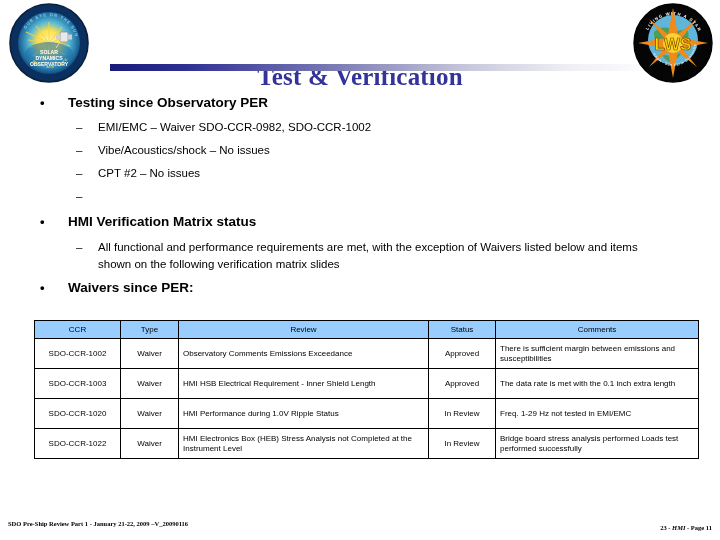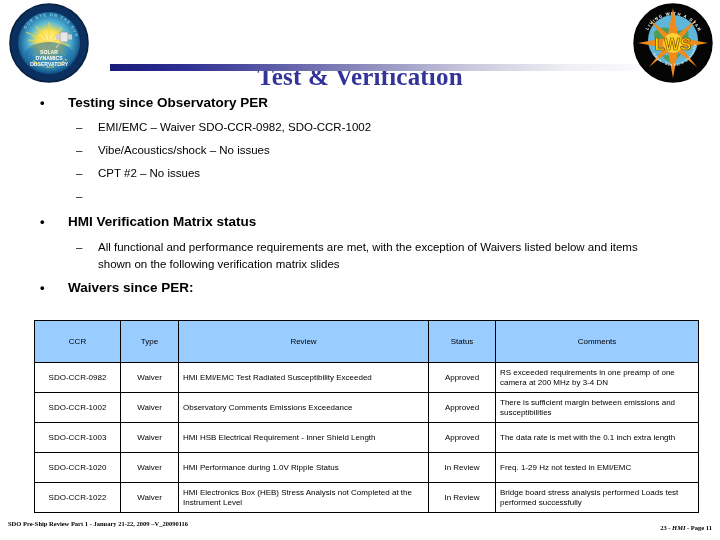--- a/index.html
+++ b/index.html
@@ -95,21 +95,21 @@
     padding: 3px 4px;
     vertical-align: middle;
     line-height: 1.25;
   }
   #waiver-table thead th {
     background: #99CCFF;
     text-align: center;
     font-weight: normal;
     font-size: 8px;
     height: 13px;
-    padding: 14px 3px;
+    padding: 2px 3px;
   }
   #waiver-table tbody td { height: 23px; }
   td.c-ccr    { text-align: center; }
   td.c-type   { text-align: center; }
   td.c-title  { text-align: left; }
   td.c-status { text-align: center; }
   td.c-comm   { text-align: left; }
 
   
   #footer-left {
@@ -274,27 +274,20 @@
     <tr>
       <th>CCR</th>
       <th>Type</th>
       <th>Review</th>
       <th>Status</th>
       <th>Comments</th>
     </tr>
   </thead>
   <tbody>
     <tr>
-      <td class="c-ccr">SDO-CCR-0982</td>
-      <td class="c-type">Waiver</td>
-      <td class="c-title">HMI EMI/EMC Test Radiated Susceptibility Exceeded</td>
-      <td class="c-status">Approved</td>
-      <td class="c-comm">RS exceeded requirements in one preamp of one camera at 200 MHz  by 3-4 DN</td>
-    </tr>
-    <tr>
       <td class="c-ccr">SDO-CCR-1002</td>
       <td class="c-type">Waiver</td>
       <td class="c-title">Observatory Comments Emissions Exceedance</td>
       <td class="c-status">Approved</td>
       <td class="c-comm">There is sufficient margin between emissions and susceptibilities</td>
     </tr>
     <tr>
       <td class="c-ccr">SDO-CCR-1003</td>
       <td class="c-type">Waiver</td>
       <td class="c-title">HMI HSB Electrical Requirement - Inner Shield Length</td>

